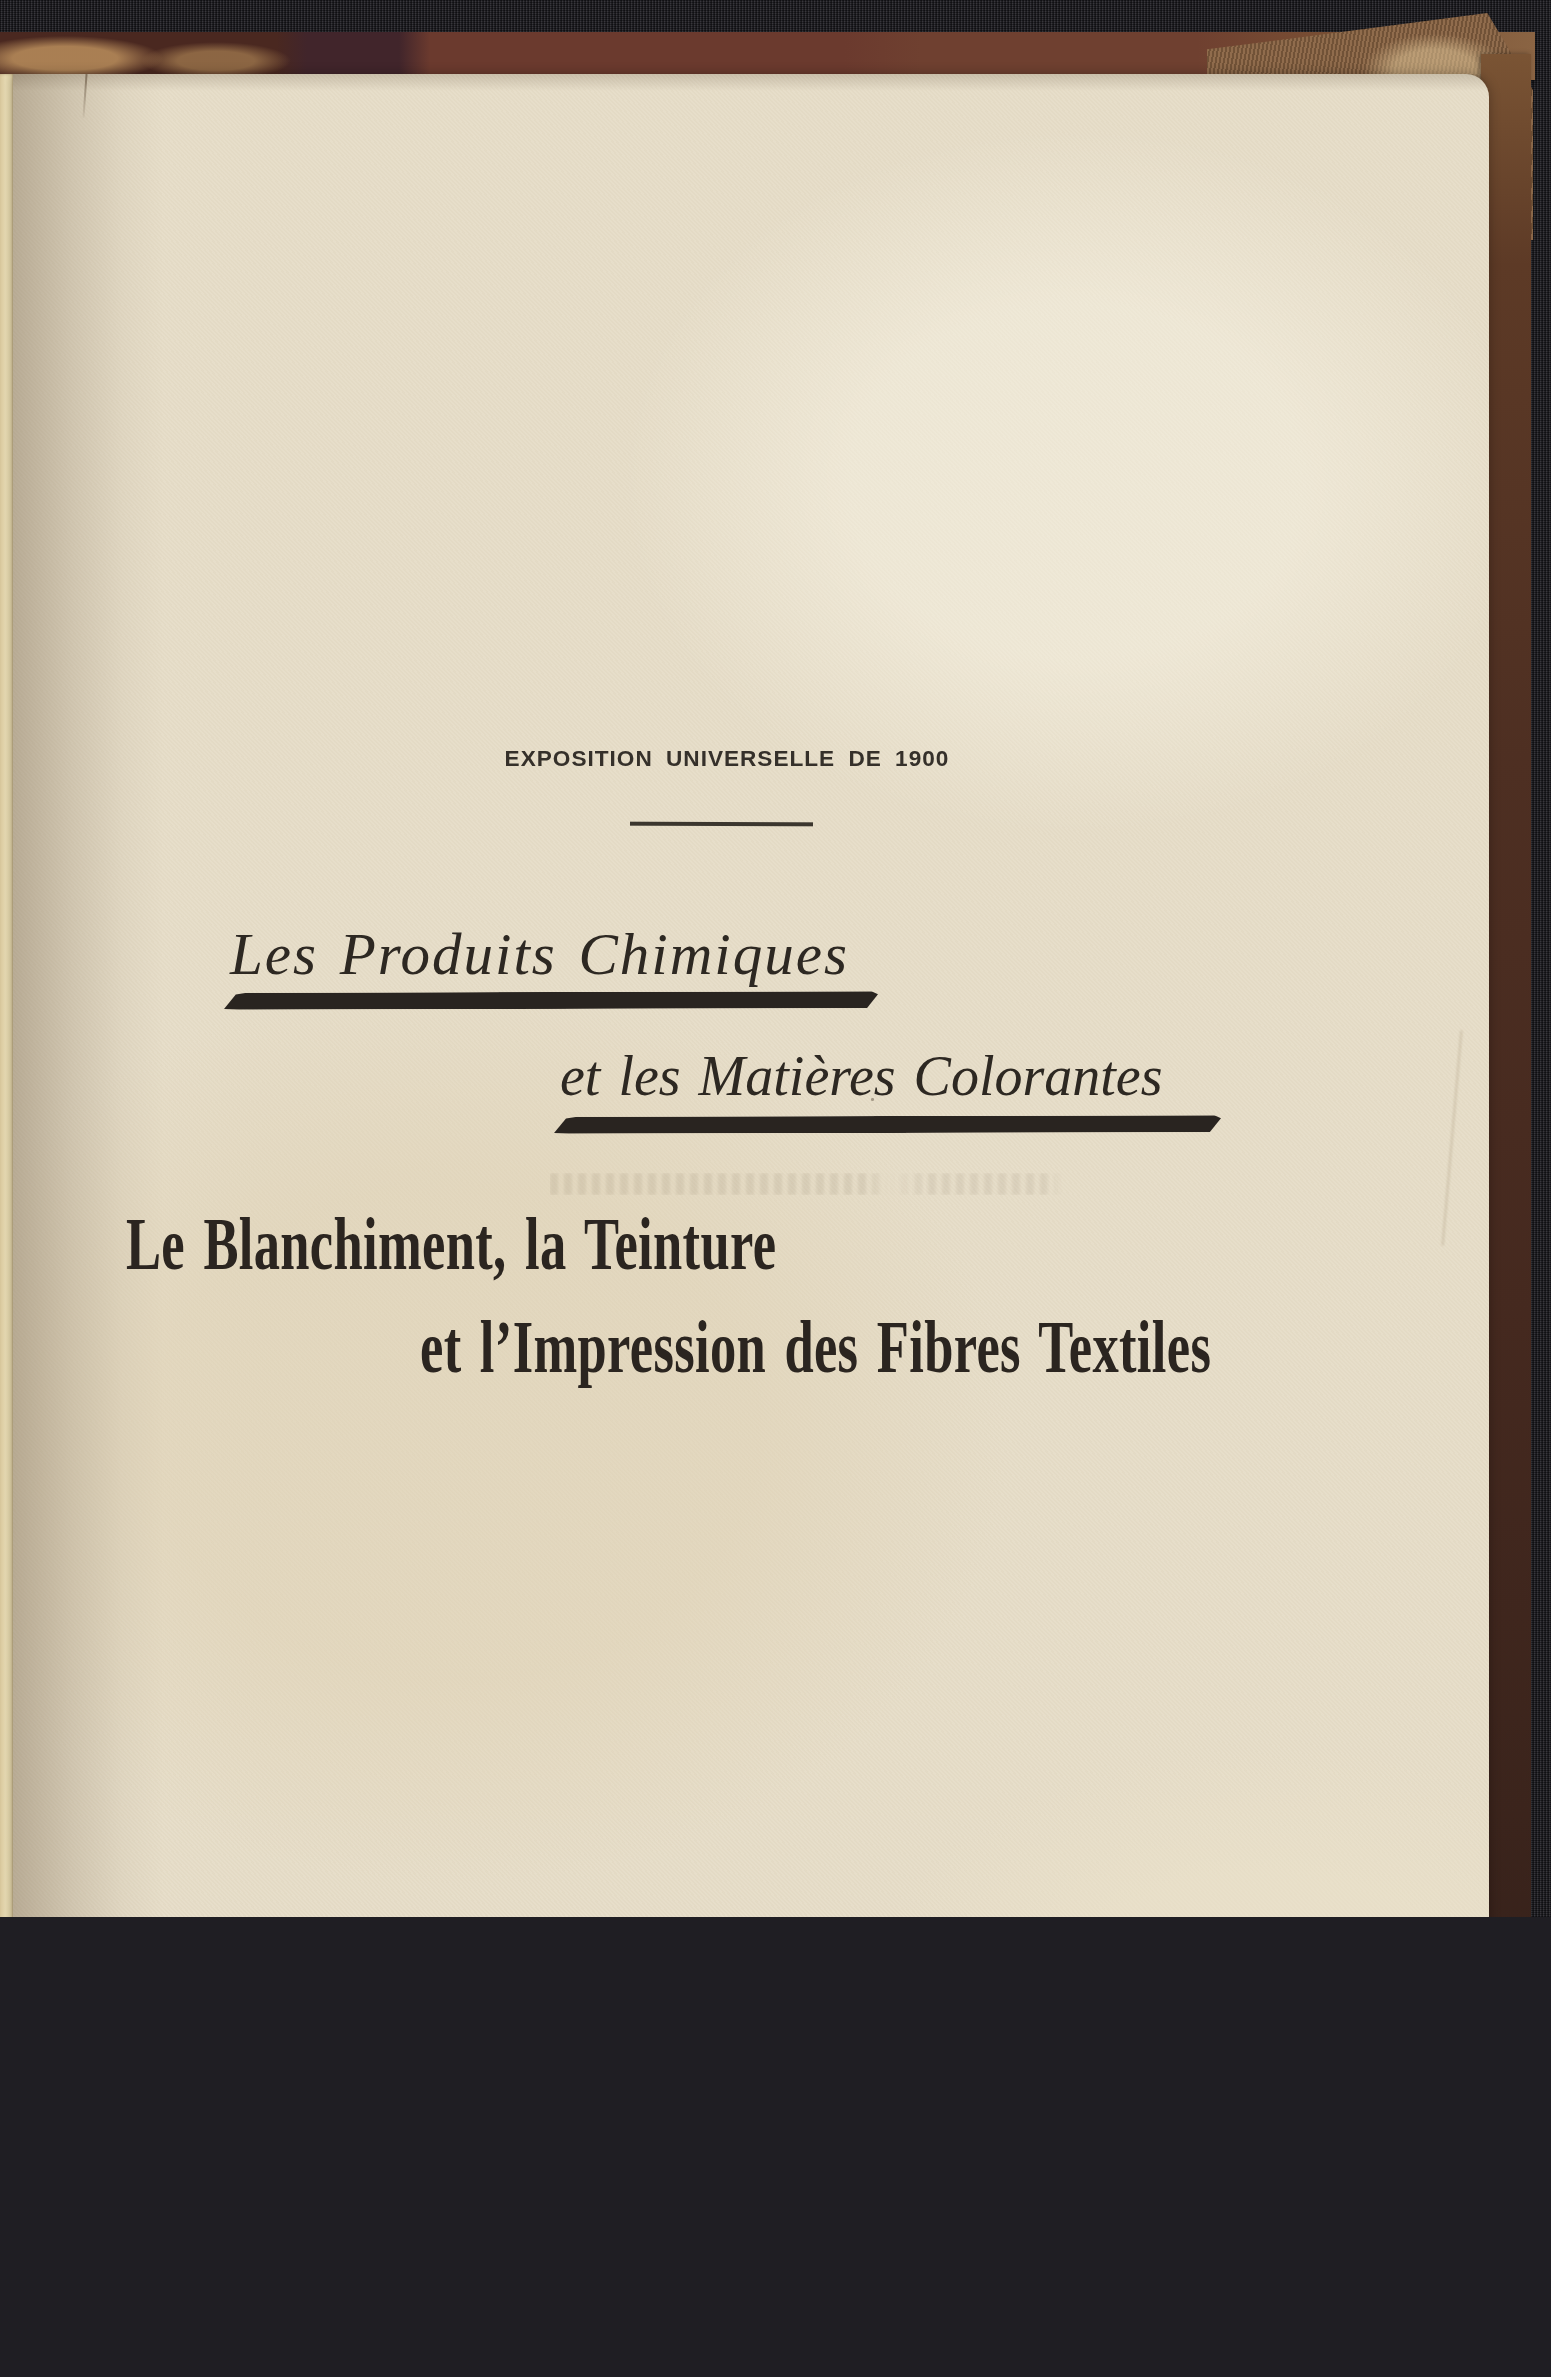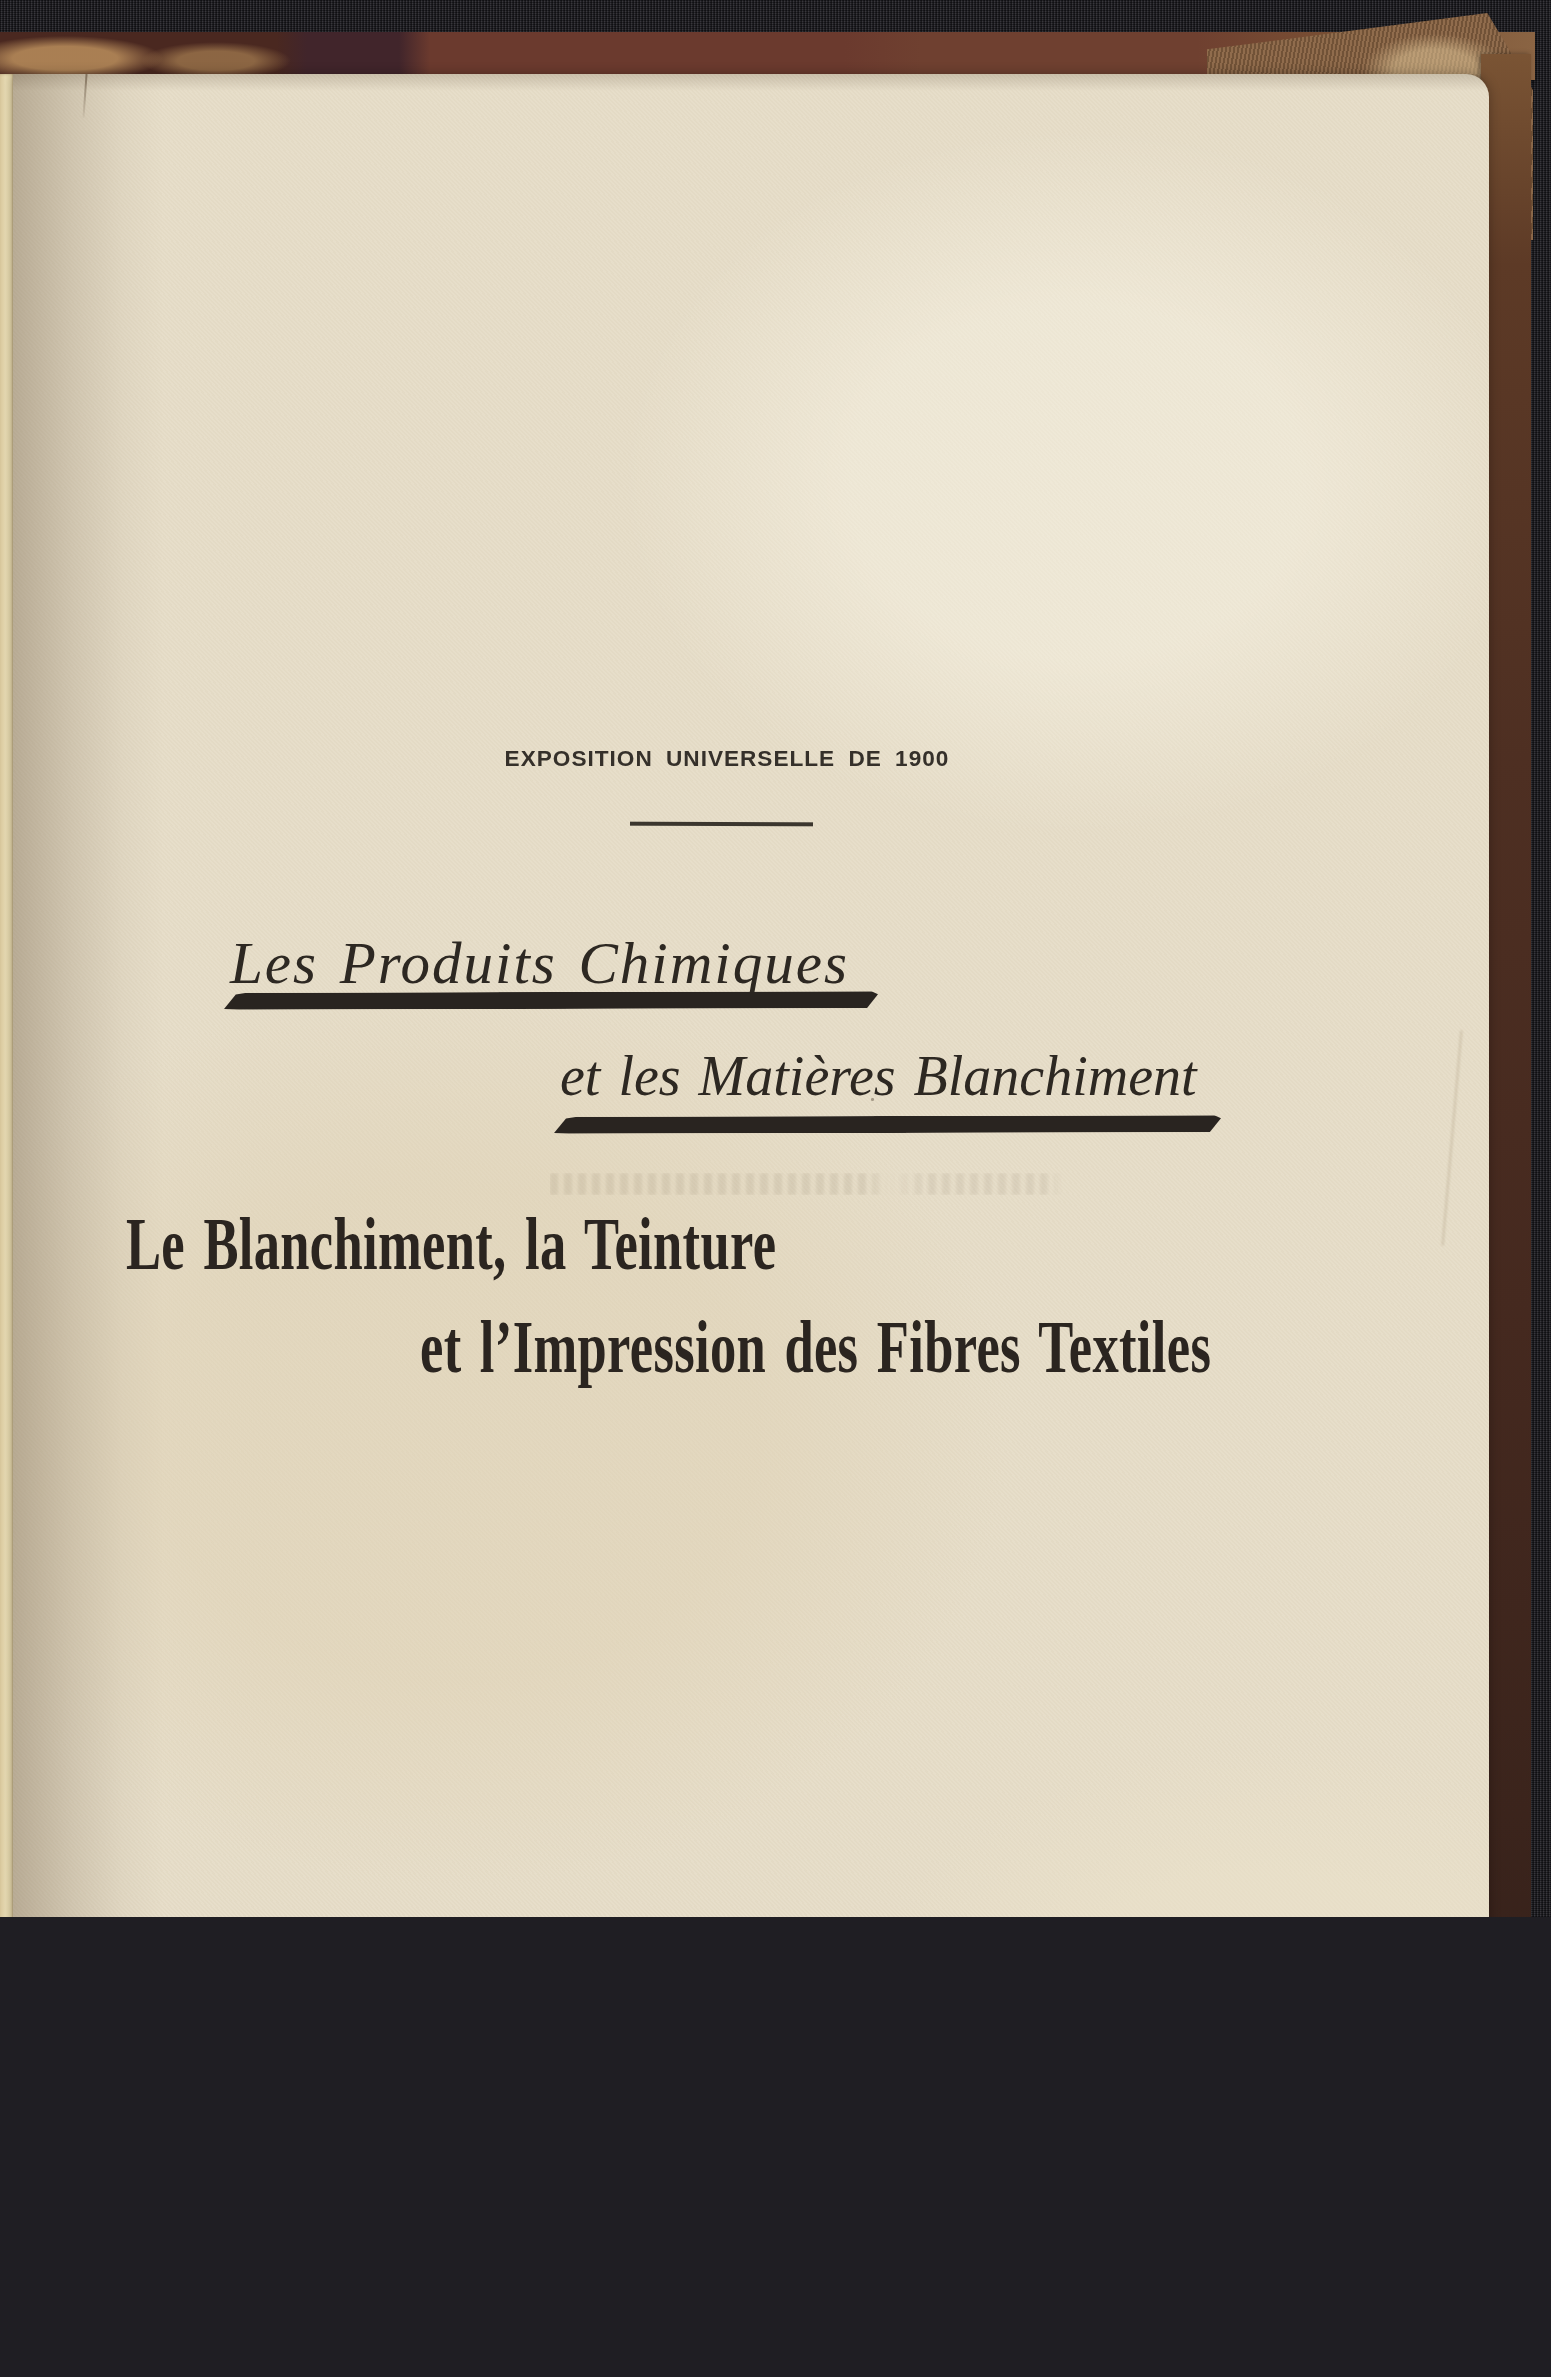--- a/index.html
+++ b/index.html
@@ -133,21 +133,20 @@
     color: #35302a;
   }
   .header-rule {
     position: absolute; left: 617px; top: 748px; width: 183px; height: 3.5px;
     background: #3b362e; transform: rotate(0.2deg); filter: blur(0.2px);
   }
   .series-1 {
     left: 217px; top: 851px;
     font-style: italic; font-size: 59px; letter-spacing: 2px; word-spacing: 5px;
     color: #2d2822;
-    margin-top: 9px;
   }
   .series-2 {
     left: 547px; top: 974px;
     font-style: italic; font-size: 56px; letter-spacing: 0px; word-spacing: 4px;
     color: #2d2822;
   }
   .swash-bar {
     position: absolute; height: 17px; background: #292420;
     clip-path: polygon(0 95%, 1.8% 10%, 3.5% 0%, 99% 0%, 100% 18%, 98.3% 100%, 2.2% 100%);
     transform: rotate(-0.15deg); filter: blur(0.2px);
@@ -189,21 +188,21 @@
     <div class="dot2"></div>
     <div class="dot3"></div>
     <div class="ghost"></div>
 
     <div class="txt header-line">EXPOSITION UNIVERSELLE DE 1900</div>
     <div class="header-rule"></div>
 
     <div class="txt series-1">Les Produits Chimiques</div>
     <div class="swash-bar bar-1"></div>
 
-    <div class="txt series-2">et les Matières Blanchiment</div>
+    <div class="txt series-2">et les Matières Colorantes</div>
     <div class="swash-bar bar-2"></div>
 
     <div class="txt main-1">Le Blanchiment, la Teinture</div>
     <div class="txt main-2">et l’Impression des Fibres Textiles</div>
   </div>
 
 </div>
 
 
 </body></html>

